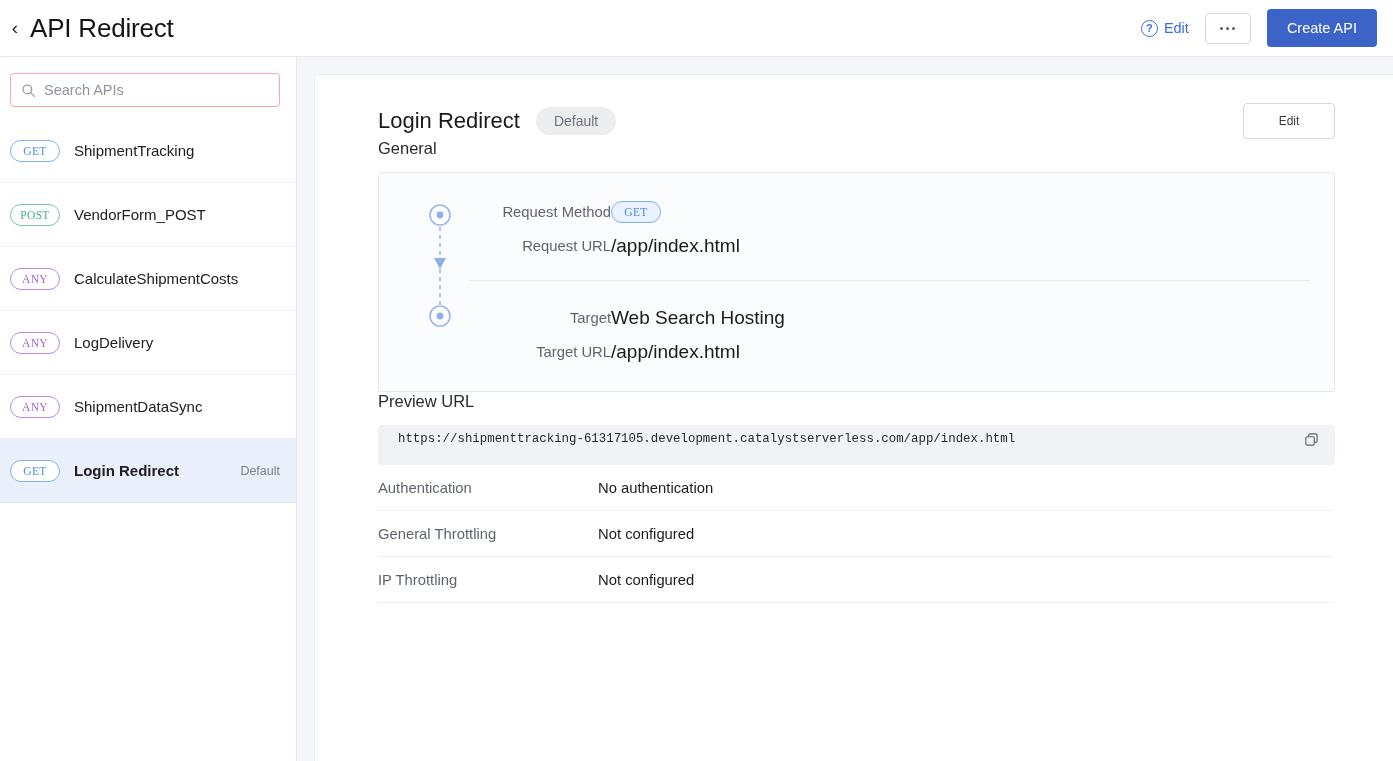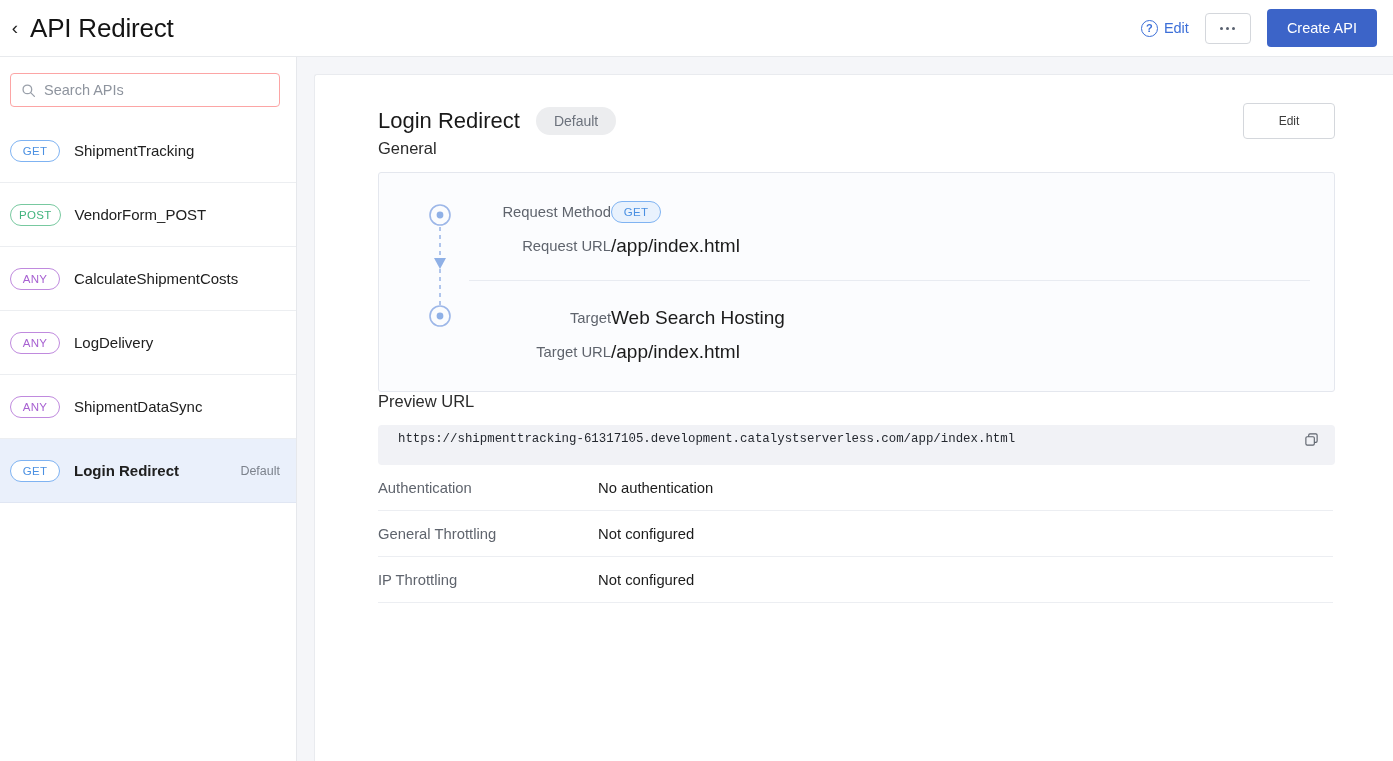--- a/index.html
+++ b/index.html
@@ -114,20 +114,21 @@
 
   .badge {
     flex: none;
     min-width: 50px; height: 22px;
     border-radius: 11px;
     border: 1px solid;
     background: #fff;
     display: flex; align-items: center; justify-content: center;
     font-size: 11.5px; letter-spacing: 0.3px;
     padding: 0 8px;
+    font-family: Liberation Serif, serif;
   }
   .badge.get  { border-color: #7fb3f2; color: #4a90e2; }
   .badge.post { border-color: #78c9a0; color: #43b47e; }
   .badge.any  { border-color: #c08ade; color: #a862d2; }
 
   
   .main-outer { flex: 1; padding: 17px 0 0 17px; min-width: 0; overflow: hidden; }
   .main {
     background: #ffffff;
     height: 100%;

